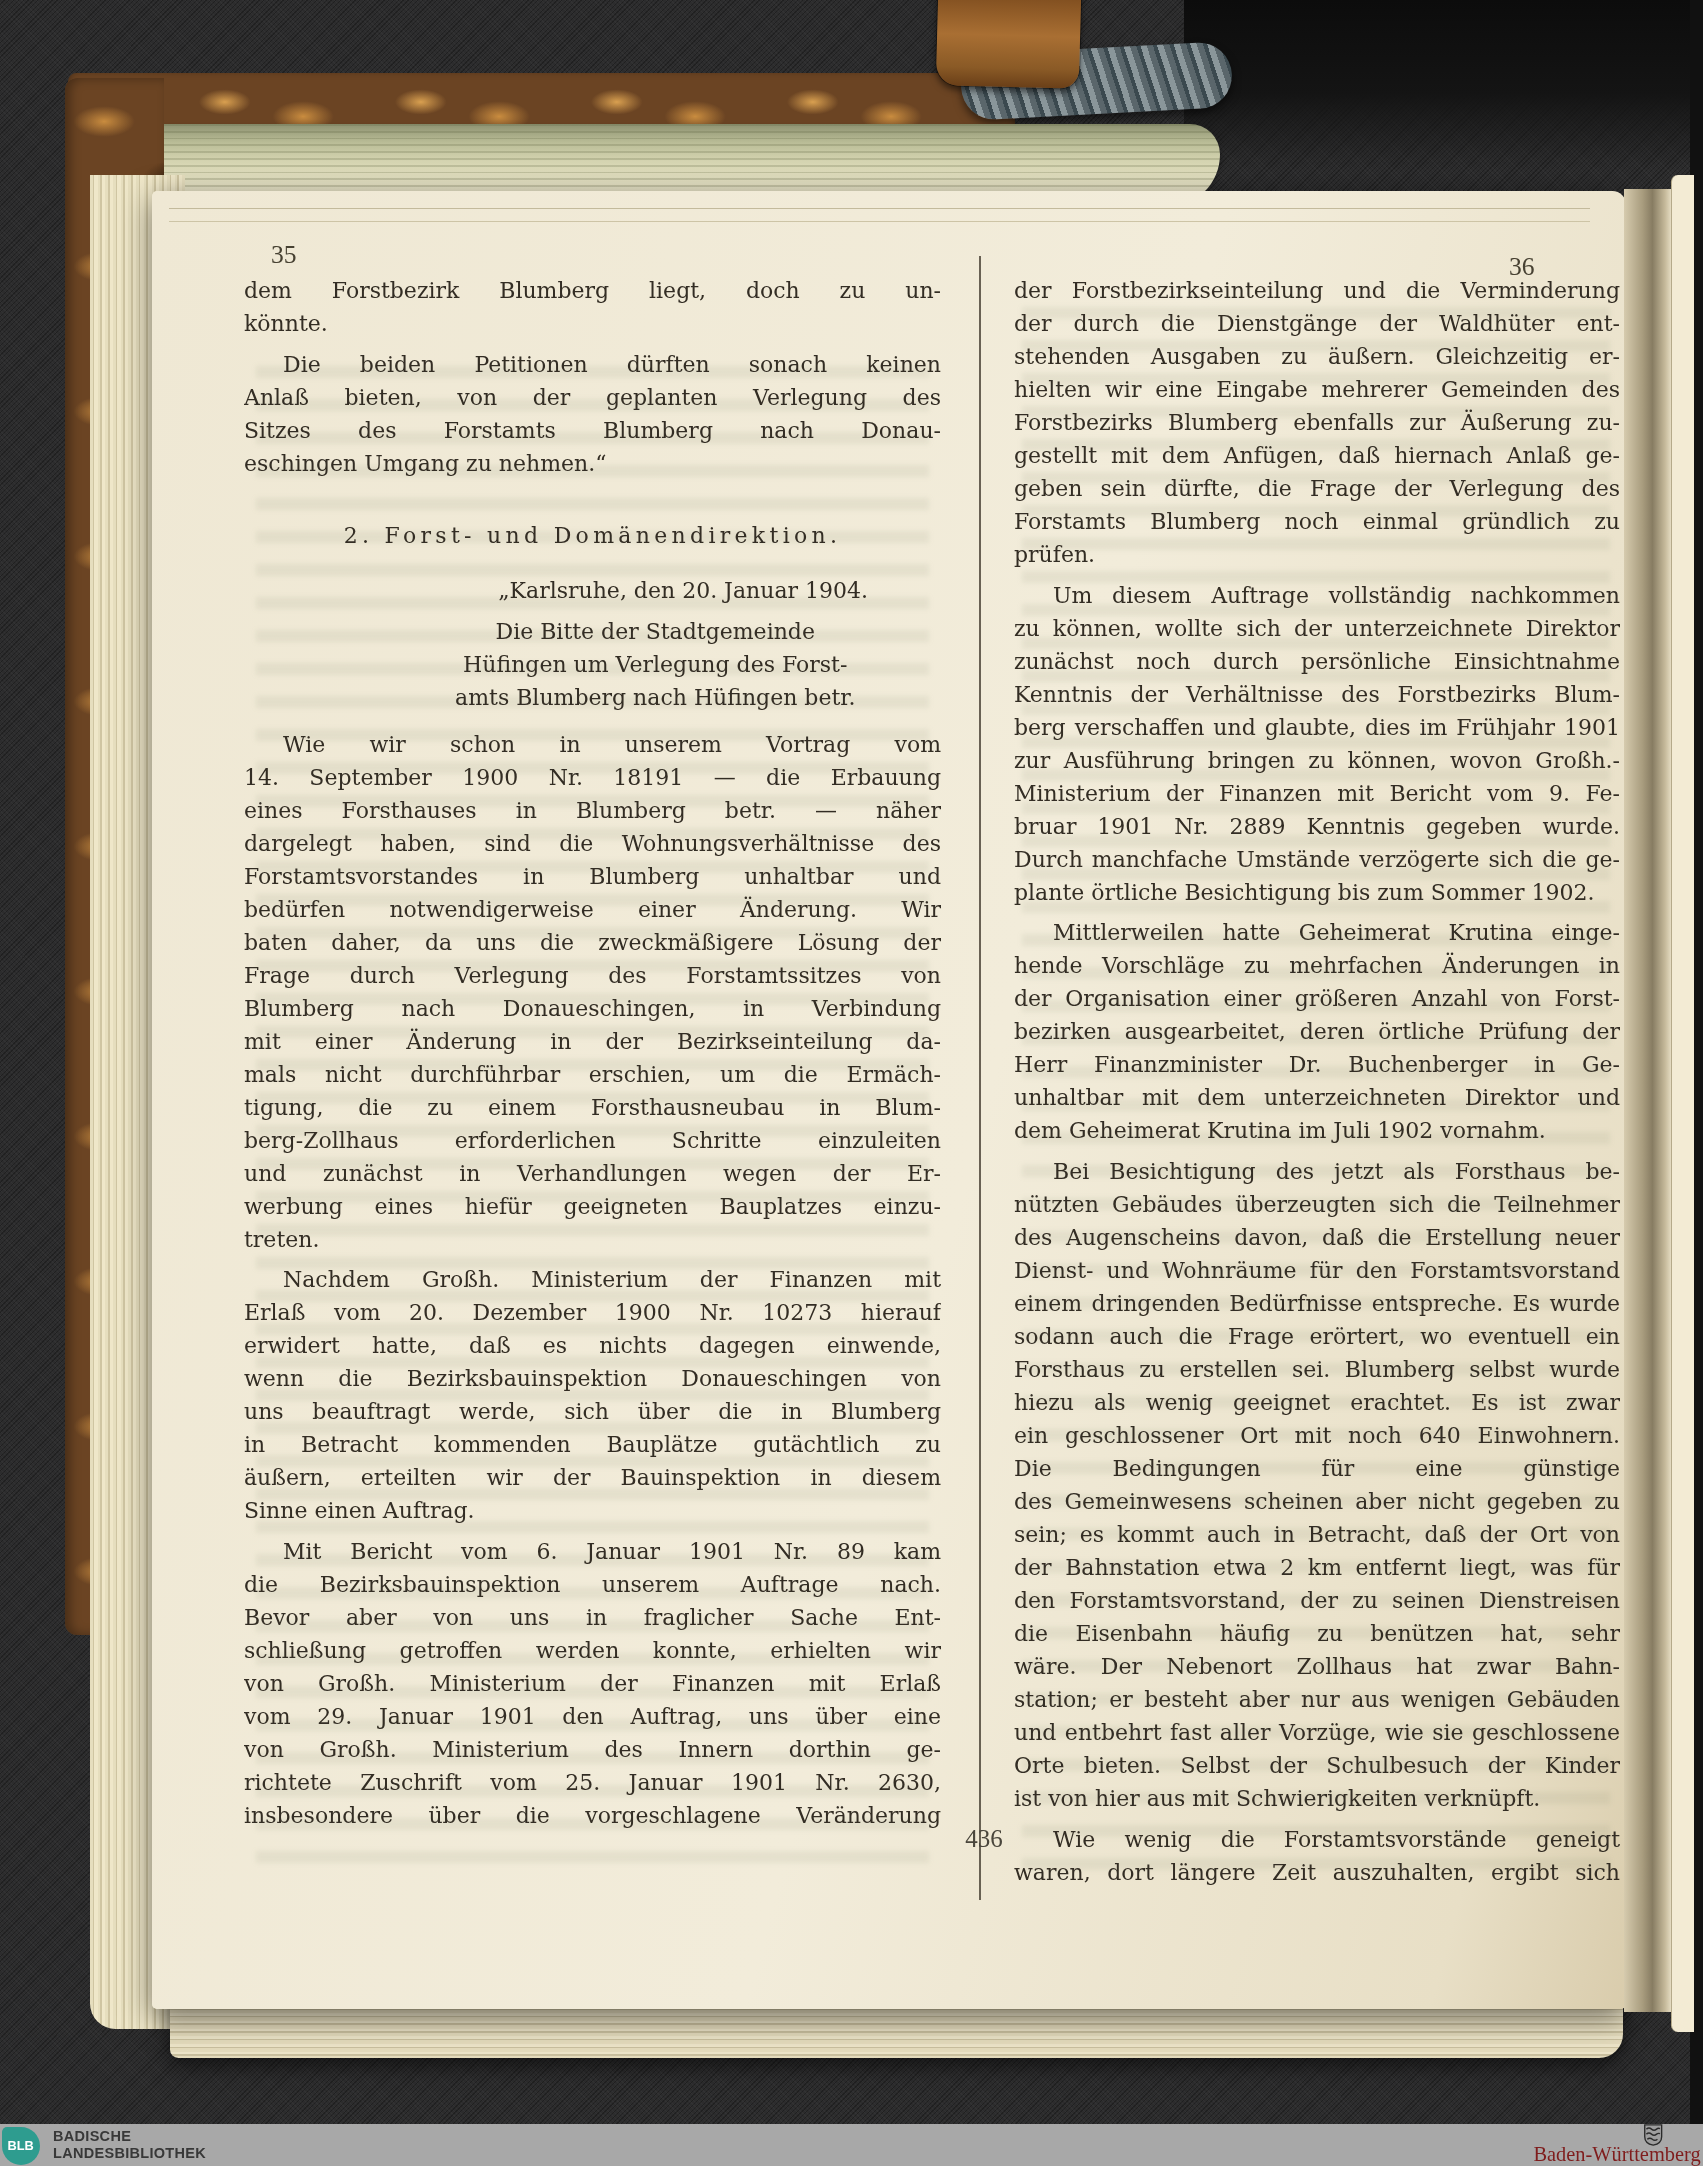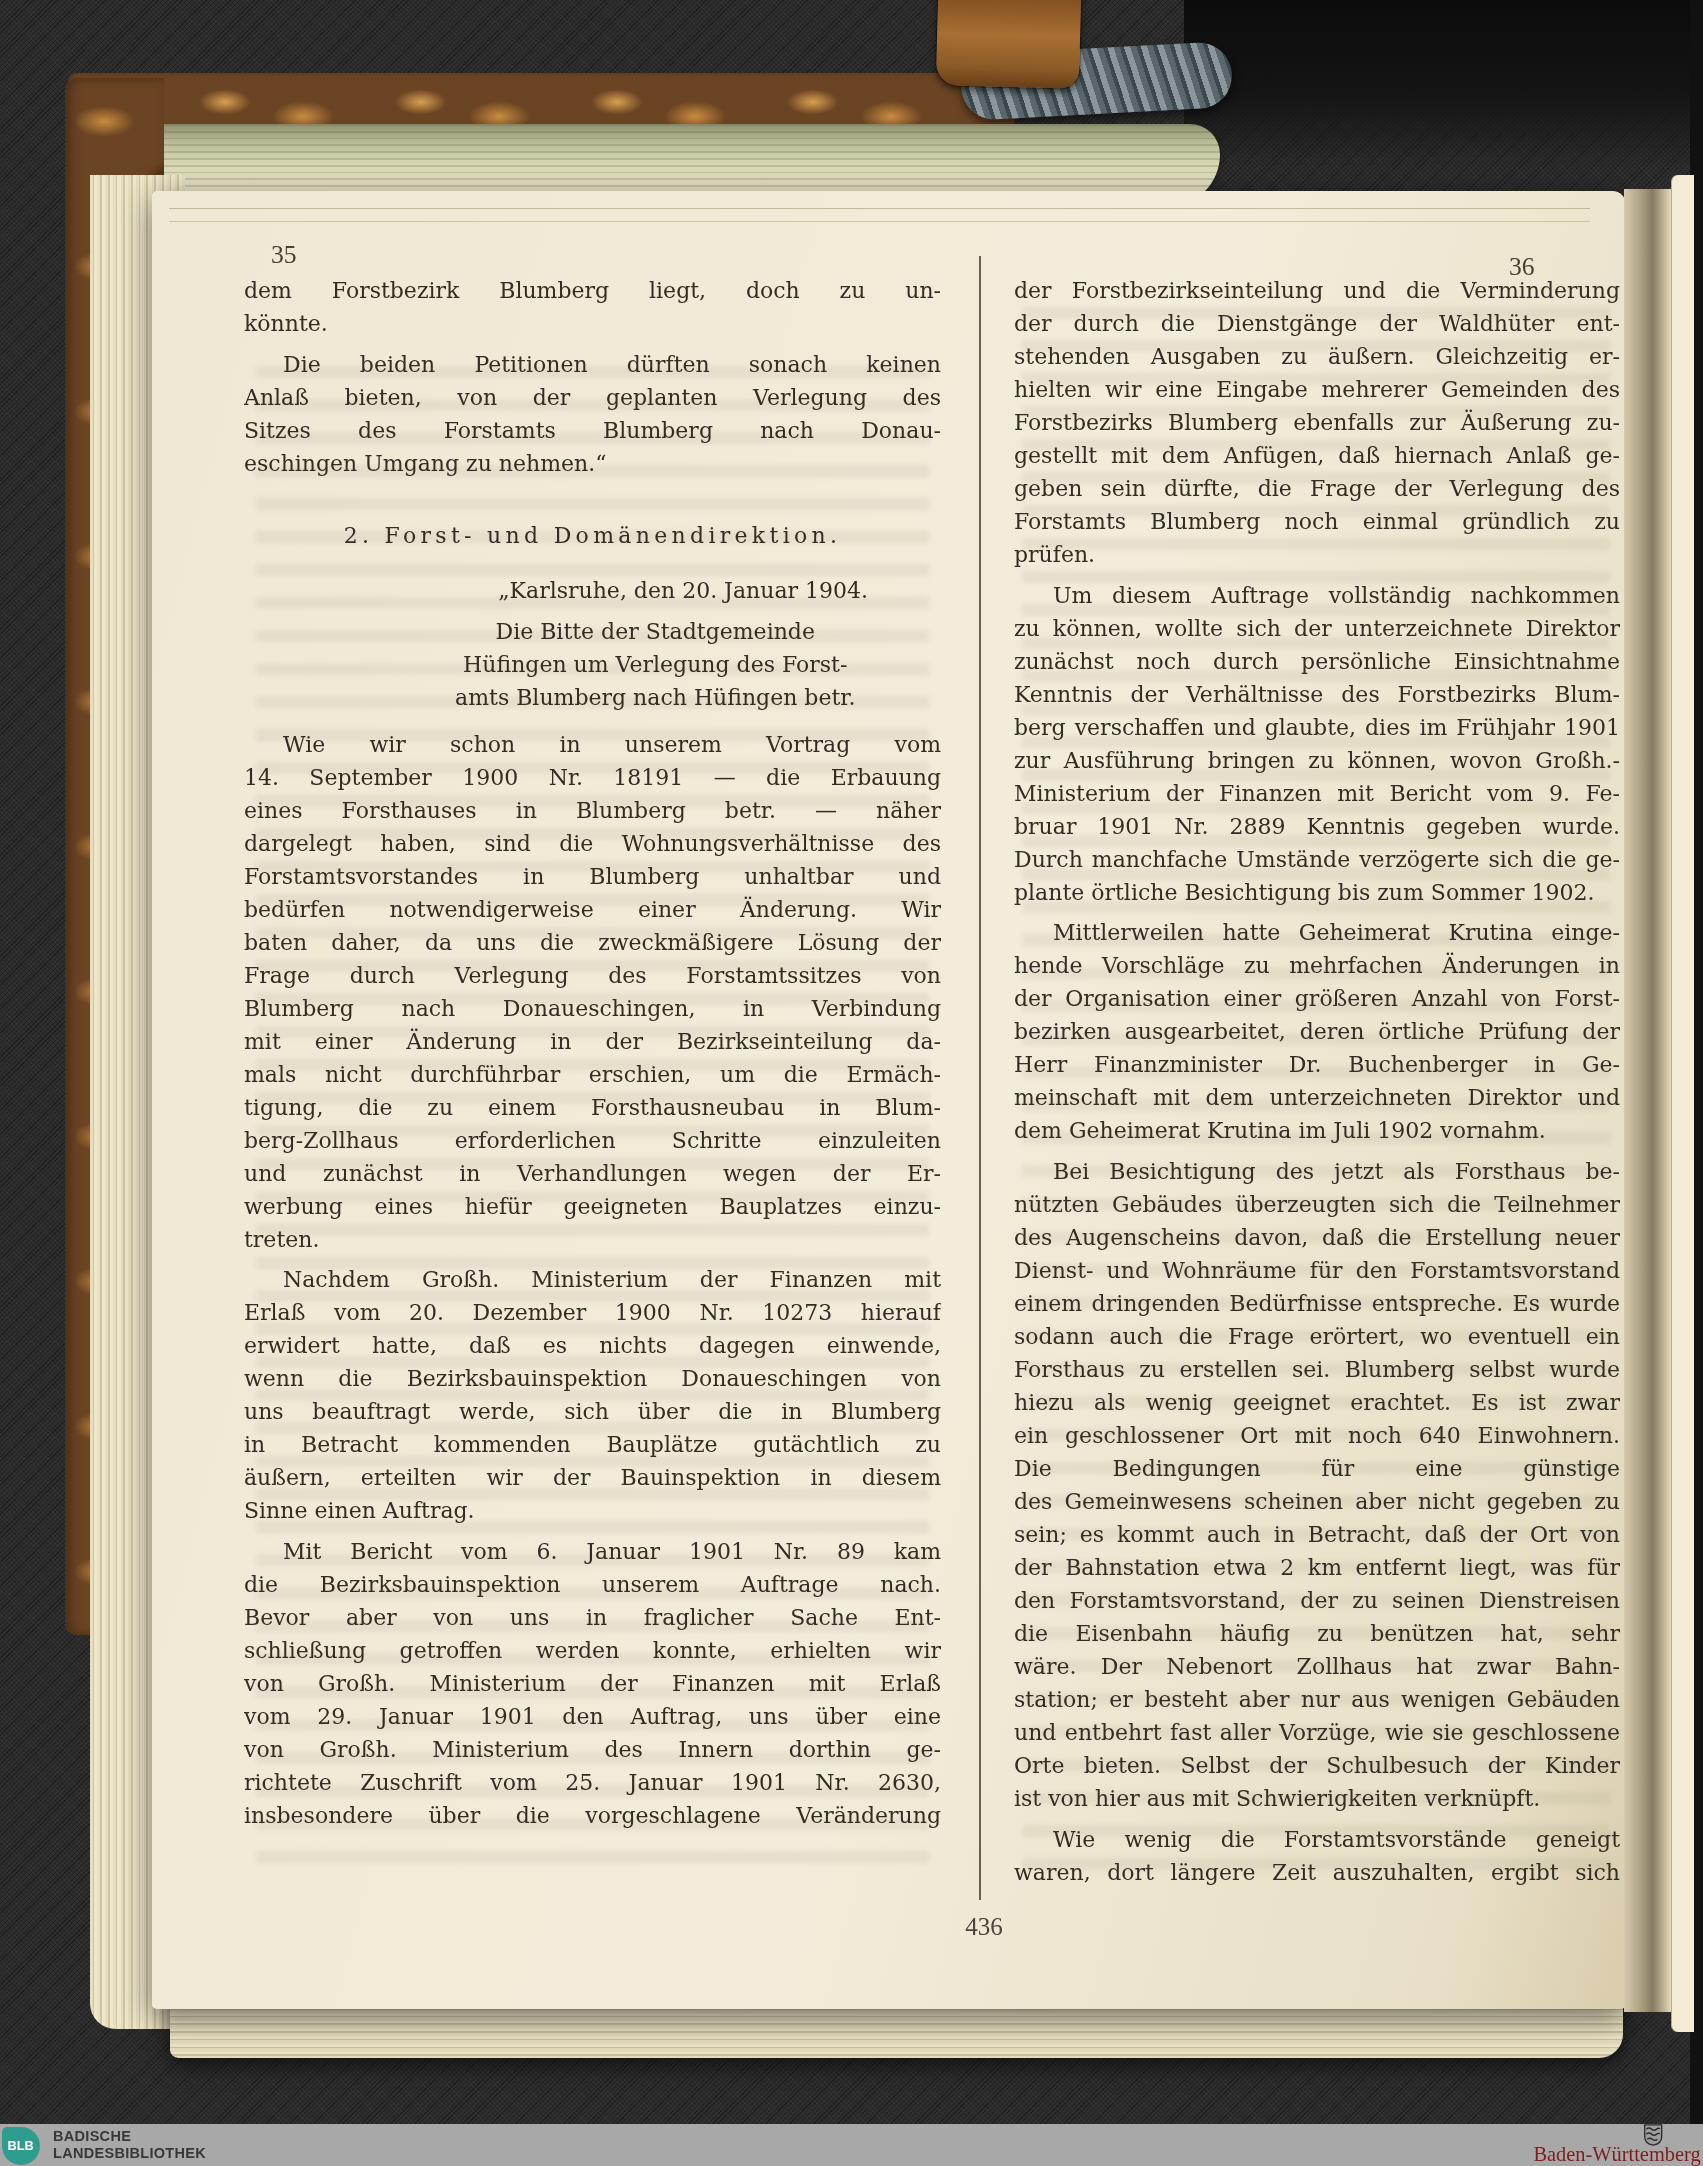--- a/index.html
+++ b/index.html
@@ -68,21 +68,21 @@
   .block .line.last{text-align-last:left;}
   .block.jlast .line.last{text-align-last:justify;}
   .block.indent .line.first{text-indent:39px;}
   .block.heading{margin:39px 0 22px 0;}
   .block.heading .line{text-align:center;text-align-last:center;letter-spacing:4.3px;}
   .block.dateline{margin-bottom:8.5px;}
   .block.dateline .line{text-align:center;text-align-last:center;padding-left:26%;}
   .block.subject{margin-bottom:13.6px;}
   .block.subject .line{text-align:center;text-align-last:center;padding-left:18%;}
   .col-divider{left:979px;top:256px;width:1.7px;height:1644px;background:rgba(70,62,50,0.8);}
-  .footer-number{left:937px;top:1913px;width:94px;text-align:center;
+  .footer-number{left:937px;top:1825px;width:94px;text-align:center;
     font-family:"Liberation Serif", serif;font-size:25px;color:#4a463c;}
 
   
   .footer-bar{left:0;top:2124px;width:1704px;height:43px;background:#a8a8a8;}
   .blb-logo{position:absolute;left:1.7px;top:2.6px;width:38px;height:38px;background:#2E9C8F;
     border-radius:5.1px 50% 50% 50%;display:flex;align-items:center;justify-content:center;
     color:#fff;font-family:"Liberation Sans", sans-serif;font-weight:bold;font-size:12.8px;}
   .library-name{position:absolute;left:53px;top:4.3px;
     font-family:"Liberation Sans", sans-serif;font-weight:bold;font-size:14.5px;
     line-height:17px;color:#383838;letter-spacing:0.3px;}
@@ -202,21 +202,21 @@
         <div class="line">bruar 1901 Nr. 2889 Kenntnis gegeben wurde.</div>
         <div class="line">Durch manchfache Umstände verzögerte sich die ge-</div>
         <div class="line last">plante örtliche Besichtigung bis zum Sommer 1902.</div>
       </div>
       <div class="block body indent">
         <div class="line first">Mittlerweilen hatte Geheimerat Krutina einge-</div>
         <div class="line">hende Vorschläge zu mehrfachen Änderungen in</div>
         <div class="line">der Organisation einer größeren Anzahl von Forst-</div>
         <div class="line">bezirken ausgearbeitet, deren örtliche Prüfung der</div>
         <div class="line">Herr Finanzminister Dr. Buchenberger in Ge-</div>
-        <div class="line">meinschaft mit dem unterzeichneten Direktor und</div>
+        <div class="line">unhaltbar mit dem unterzeichneten Direktor und</div>
         <div class="line last">dem Geheimerat Krutina im Juli 1902 vornahm.</div>
       </div>
       <div class="block body indent">
         <div class="line first">Bei Besichtigung des jetzt als Forsthaus be-</div>
         <div class="line">nützten Gebäudes überzeugten sich die Teilnehmer</div>
         <div class="line">des Augenscheins davon, daß die Erstellung neuer</div>
         <div class="line">Dienst- und Wohnräume für den Forstamtsvorstand</div>
         <div class="line">einem dringenden Bedürfnisse entspreche. Es wurde</div>
         <div class="line">sodann auch die Frage erörtert, wo eventuell ein</div>
         <div class="line">Forsthaus zu erstellen sei. Blumberg selbst wurde</div>

